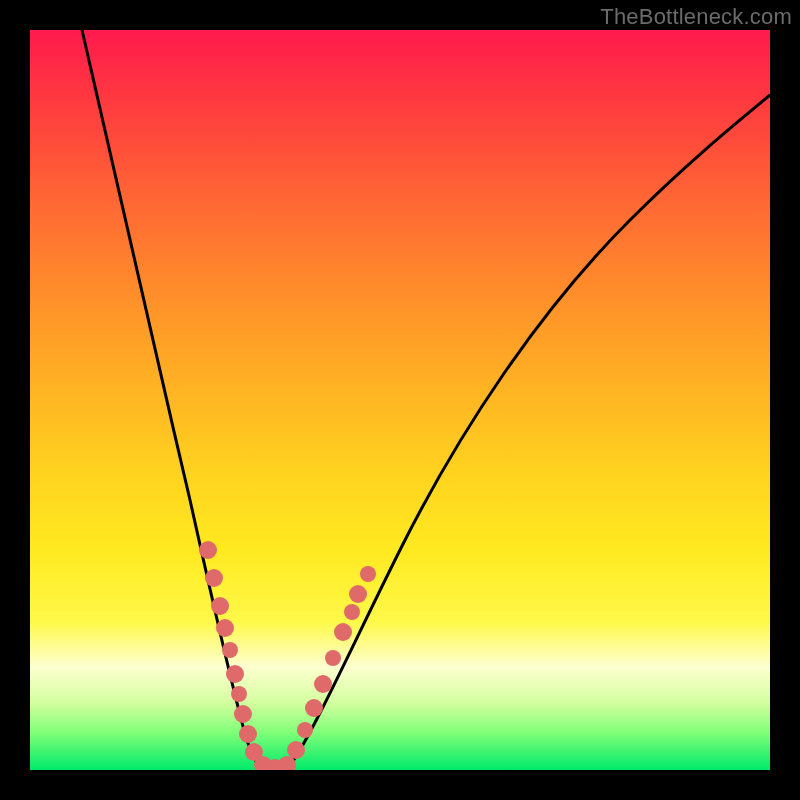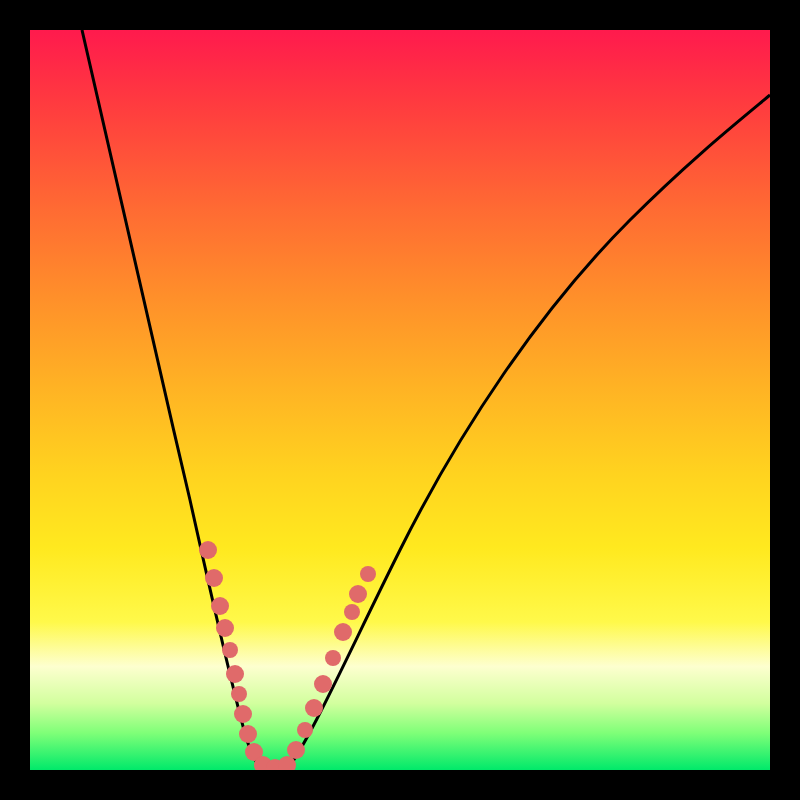--- a/index.html
+++ b/index.html
@@ -95,13 +95,14 @@
       <circle class="dot" cx="275" cy="700" r="8"></circle>
       <circle class="dot" cx="284" cy="678" r="9"></circle>
       <circle class="dot" cx="293" cy="654" r="9"></circle>
       <circle class="dot" cx="303" cy="628" r="8"></circle>
       <circle class="dot" cx="313" cy="602" r="9"></circle>
       <circle class="dot" cx="328" cy="564" r="9"></circle>
       <circle class="dot" cx="322" cy="582" r="8"></circle>
       <circle class="dot" cx="338" cy="544" r="8"></circle>
     </svg>
   </div>
+  <div class="watermark">TheBottleneck.com</div>
 </div>
 
 </body></html>

